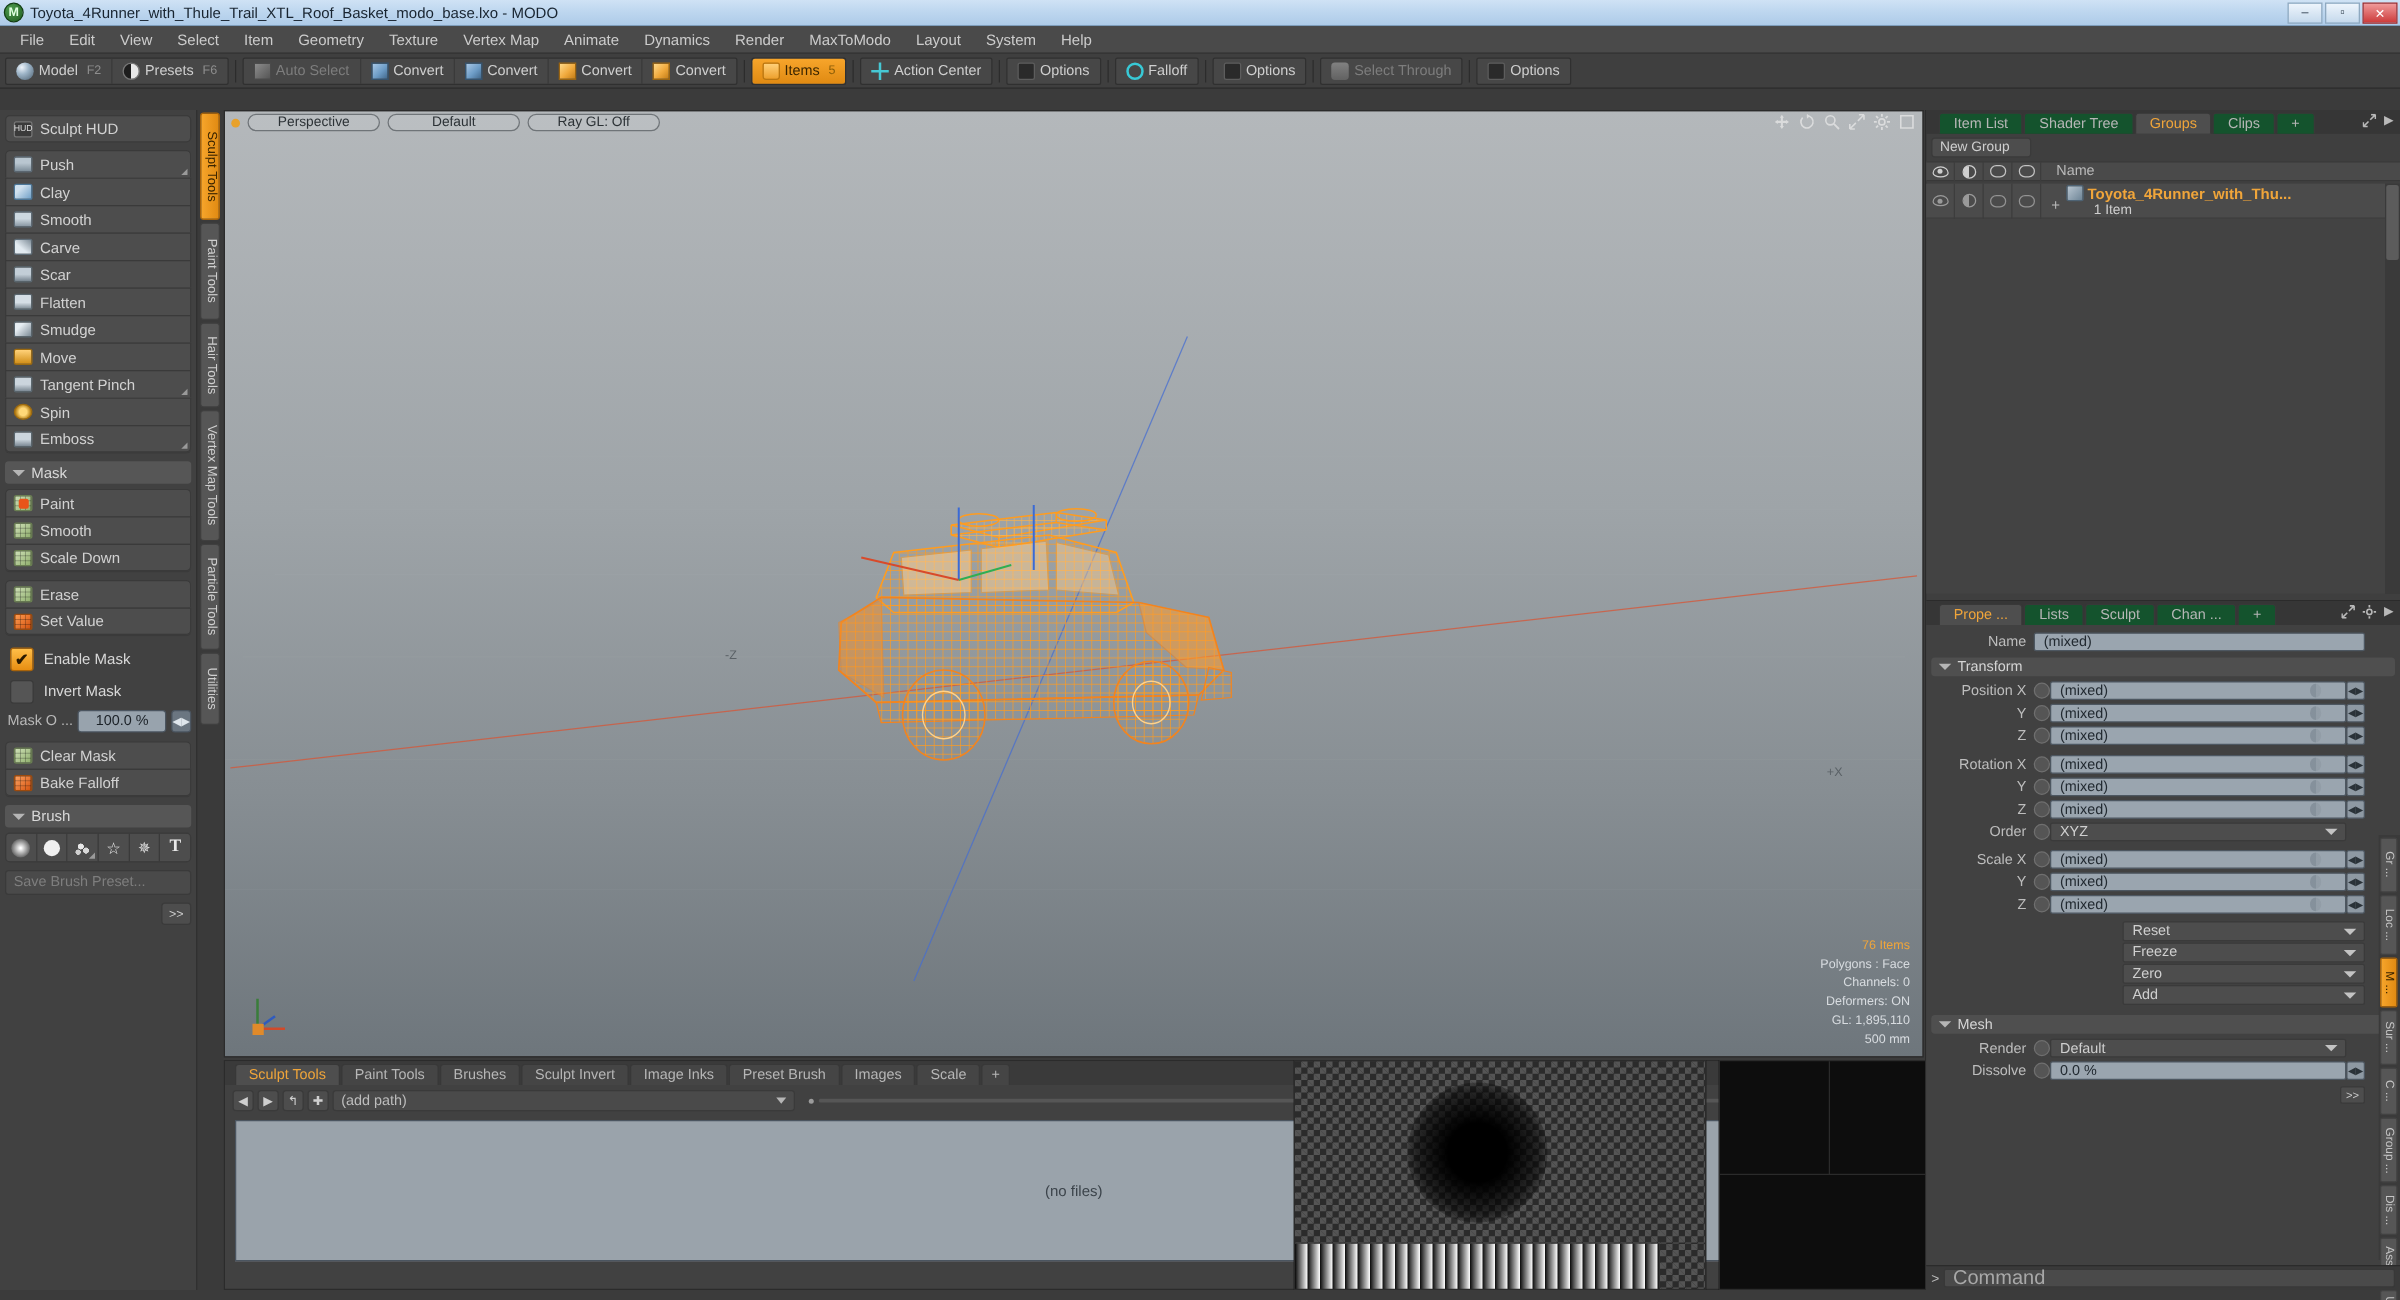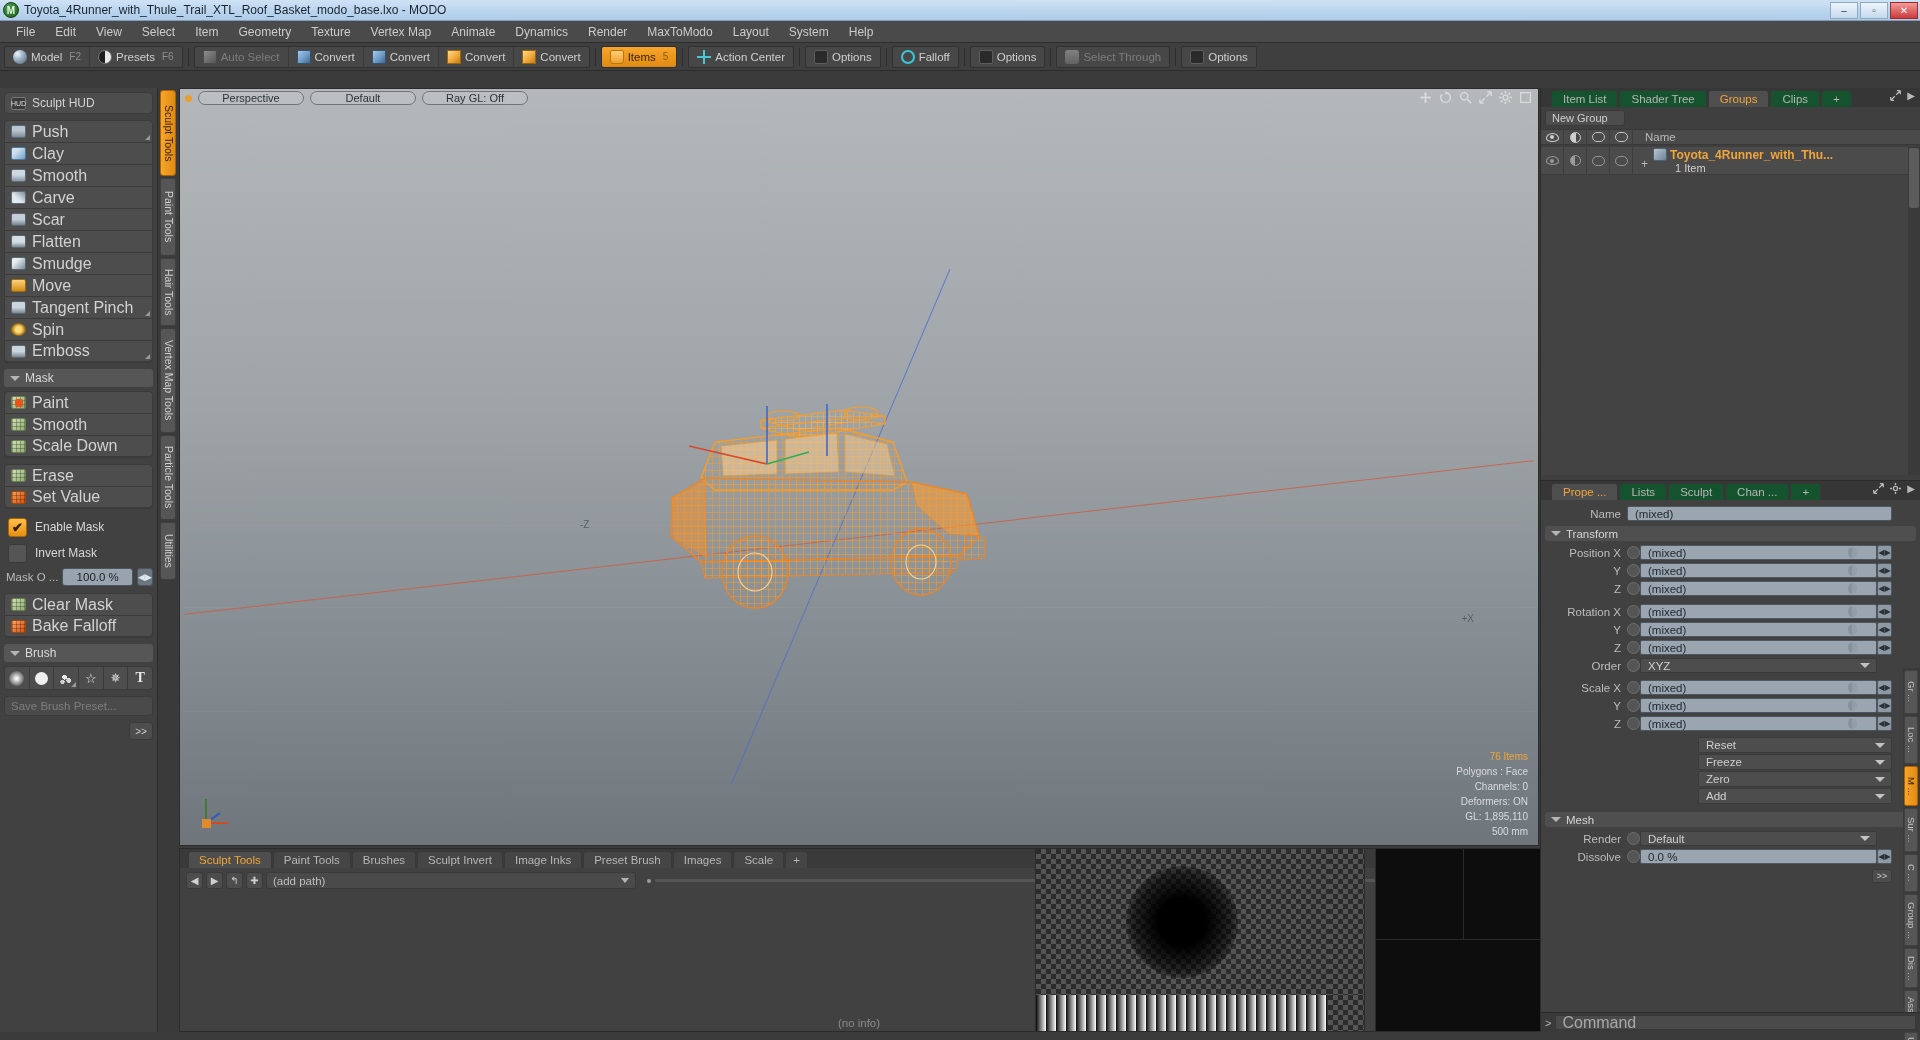--- a/index.html
+++ b/index.html
@@ -87,21 +87,21 @@
   
   .leftpanel {
     position: absolute; top: 88px; left: 0; width: 158px; bottom: 8px;
     background: #414141; border-right:1px solid #2b2b2b;
   }
   .lp-inner { padding: 4px 4px 0 4px; }
   .lp-btn {
     display:flex; align-items:center; gap:6px;
     height: 22px; padding: 0 6px; margin: 0;
     background: #4d4d4d; border:1px solid #3a3a3a; border-bottom:none;
-    font-size: 16px; color:#d2d2d2;
+    font-size: 12px; color:#d2d2d2;
   }
   .lp-btn:first-child { border-top-left-radius:4px; border-top-right-radius:4px; }
   .lp-group { margin-bottom: 6px; border-bottom:1px solid #3a3a3a; border-radius:4px; overflow:hidden; }
   .lp-group .lp-btn:last-child { border-bottom:1px solid #3a3a3a; border-bottom-left-radius:4px; border-bottom-right-radius:4px; }
   .lp-single {
     display:flex; align-items:center; gap:6px; height:22px; padding:0 6px;
     background:#4d4d4d; border:1px solid #3a3a3a; border-radius:4px;
     font-size:12px; color:#d2d2d2; margin-bottom:6px;
   }
   .lp-header {
@@ -728,21 +728,23 @@
       </div>
       <div class="slider">
         <span class="sdot"></span>
         <span class="strack">
             <span class="sknob"></span>
           </span>
       </div>
       <div class="sbtn">F</div>
       <div class="sbtn">⚙</div>
     </div>
-    <div class="noinfo">(no info)</div>
+    <div class="filebox">
+      <span>(no files)</span>
+    </div>
   </div>
 
   <div class="thumbs">
     <div class="thumbA">
       <div class="checker" style="position:absolute; inset:0 36px 36px 0;">
         <div style="position:absolute;left:50%;top:50%;transform:translate(-50%,-50%);width:112px;height:112px;border-radius:50%;background:radial-gradient(circle,#000 30%, rgba(0,0,0,.55) 62%, rgba(0,0,0,0) 78%);"></div>
       </div>
       <div class="checker" style="position:absolute; right:0; top:0; width:36px; bottom:36px;"></div>
       <div class="checker" style="position:absolute; left:0; bottom:0; right:36px; height:36px; background-image:linear-gradient(90deg,#0a0a0a,#ffffff);"></div>
       <div class="checker" style="position:absolute; right:0; bottom:0; width:36px; height:36px;"></div>

